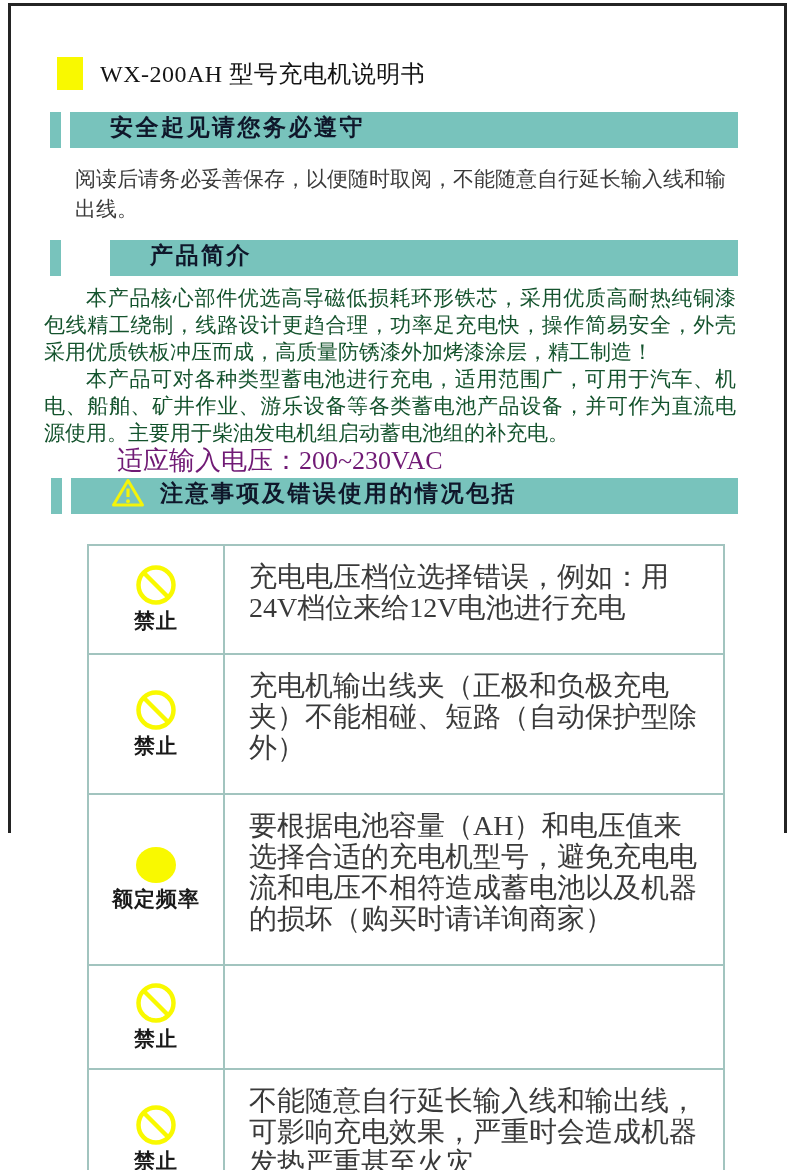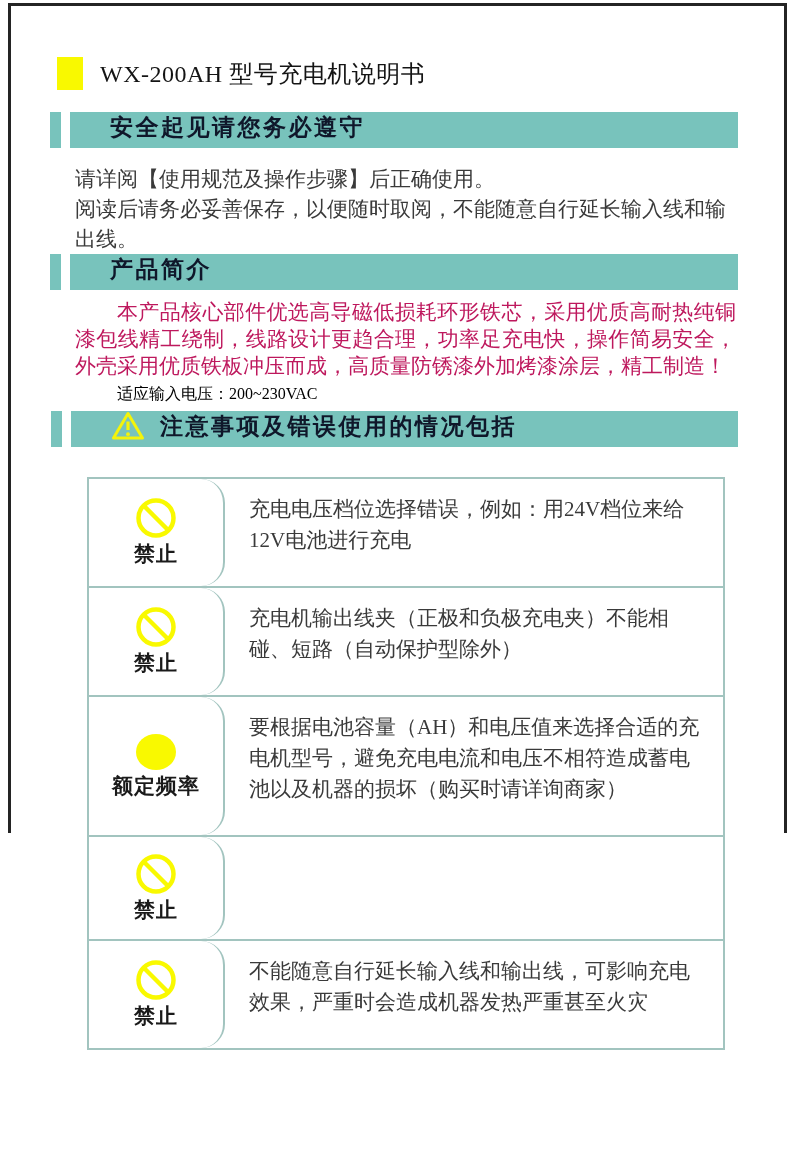--- a/index.html
+++ b/index.html
@@ -24,77 +24,76 @@
   
   .band-row { margin:0 46px 0 39px; display:flex; height:36px; }
   .band-tick { width:11px; background:#78c3bc; margin-right:9px; flex:0 0 auto; }
   .band {
     flex:1; background:#78c3bc; color:#0f172a;
     display:flex; align-items:flex-start; padding-left:40px;
     font-size:23px; font-weight:bold; letter-spacing:2.5px;
   }
   .band .warn { margin-right:15px; flex:0 0 auto; display:block; }
   .mt-safety { margin-top:22px; }
-  .mt-intro  { margin-top:0; }
+  .mt-intro  { margin-top:16px;gap:40px; }
   .mt-caution{ margin-top:4px;margin-left:40px; }
 
   
   .safety-lines { margin:16px 46px 0 64px; font-size:21px; line-height:30px; color:#3a3a3a; }
-  .intro-text   { margin:9px 48px 0 64px; font-size:21px; line-height:27px; color:#be185d; text-align:justify; }
+  .intro-text   { margin:9px 48px 0 33px; font-size:21px; line-height:27px; color:#14532d; text-align:justify; }
   .intro-text .para-indent { text-indent:2em; }
-  .specs { margin:0 48px 0 64px; padding-left:42px; font-size:16px; line-height:27px; color:#000000; }
+  .specs { margin:0 48px 0 64px; padding-left:42px; font-size:26px; line-height:27px; color:#701a75; }
 
   
   .ctable {
     margin:30px 0 0 76px; width:638px; box-sizing:border-box;
     border:2px solid #a2c4bf;
   }
   .trow { display:flex; border-bottom:2px solid #a2c4bf; min-height:102px; }
   .trow:last-child { border-bottom:none; }
   .tcell-icon {
     width:136px; flex:0 0 auto; box-sizing:border-box;
     border-right:2px solid #a2c4bf;
     display:flex; flex-direction:column; align-items:center; justify-content:center;
     padding:8px 0;
-    border-radius:24px;
   }
   .icon-label { font-size:21px; font-weight:bold; color:#1a1a1a; margin-top:1px; letter-spacing:1px; }
-  .tcell-text { flex:1; padding:15px 18px 30px 24px; font-size:21px; line-height:31px; color:#3a3a3a; }
+  .tcell-text { flex:1; padding:15px 18px 30px 24px; font-size:28px; line-height:31px; color:#3a3a3a; }
 </style>
 </head>
 <body>
 
 <div class="frame">
 
   <div class="title-row">
     <span class="yellow-square"></span>
     <span class="page-title">WX-200AH 型号充电机说明书</span>
   </div>
 
   <div class="band-row mt-safety">
     <span class="band-tick"></span>
     <div class="band">
       <span>安全起见请您务必遵守</span>
     </div>
   </div>
 
   <div class="safety-lines">
-      <div>请详阅【使用规范及操作步骤】后正确使用。</div>
       <div>阅读后请务必妥善保存，以便随时取阅，不能随意自行延长输入线和输出线。</div>
     </div>
 
   <div class="band-row mt-intro">
     <span class="band-tick"></span>
     <div class="band">
       <span>产品简介</span>
     </div>
   </div>
 
   <div class="intro-text">
       <div class="para-indent">本产品核心部件优选高导磁低损耗环形铁芯，采用优质高耐热纯铜漆包线精工绕制，线路设计更趋合理，功率足充电快，操作简易安全，外壳采用优质铁板冲压而成，高质量防锈漆外加烤漆涂层，精工制造！</div>
+      <div class="para-indent">本产品可对各种类型蓄电池进行充电，适用范围广，可用于汽车、机电、船舶、矿井作业、游乐设备等各类蓄电池产品设备，并可作为直流电源使用。主要用于柴油发电机组启动蓄电池组的补充电。</div>
     </div>
 
   <div class="specs">
       <div>适应输入电压：200~230VAC</div>
     </div>
 
   <div class="band-row mt-caution">
     <span class="band-tick"></span>
     <div class="band">
       <svg class="warn" width="34" height="30" viewBox="0 0 34 30">

